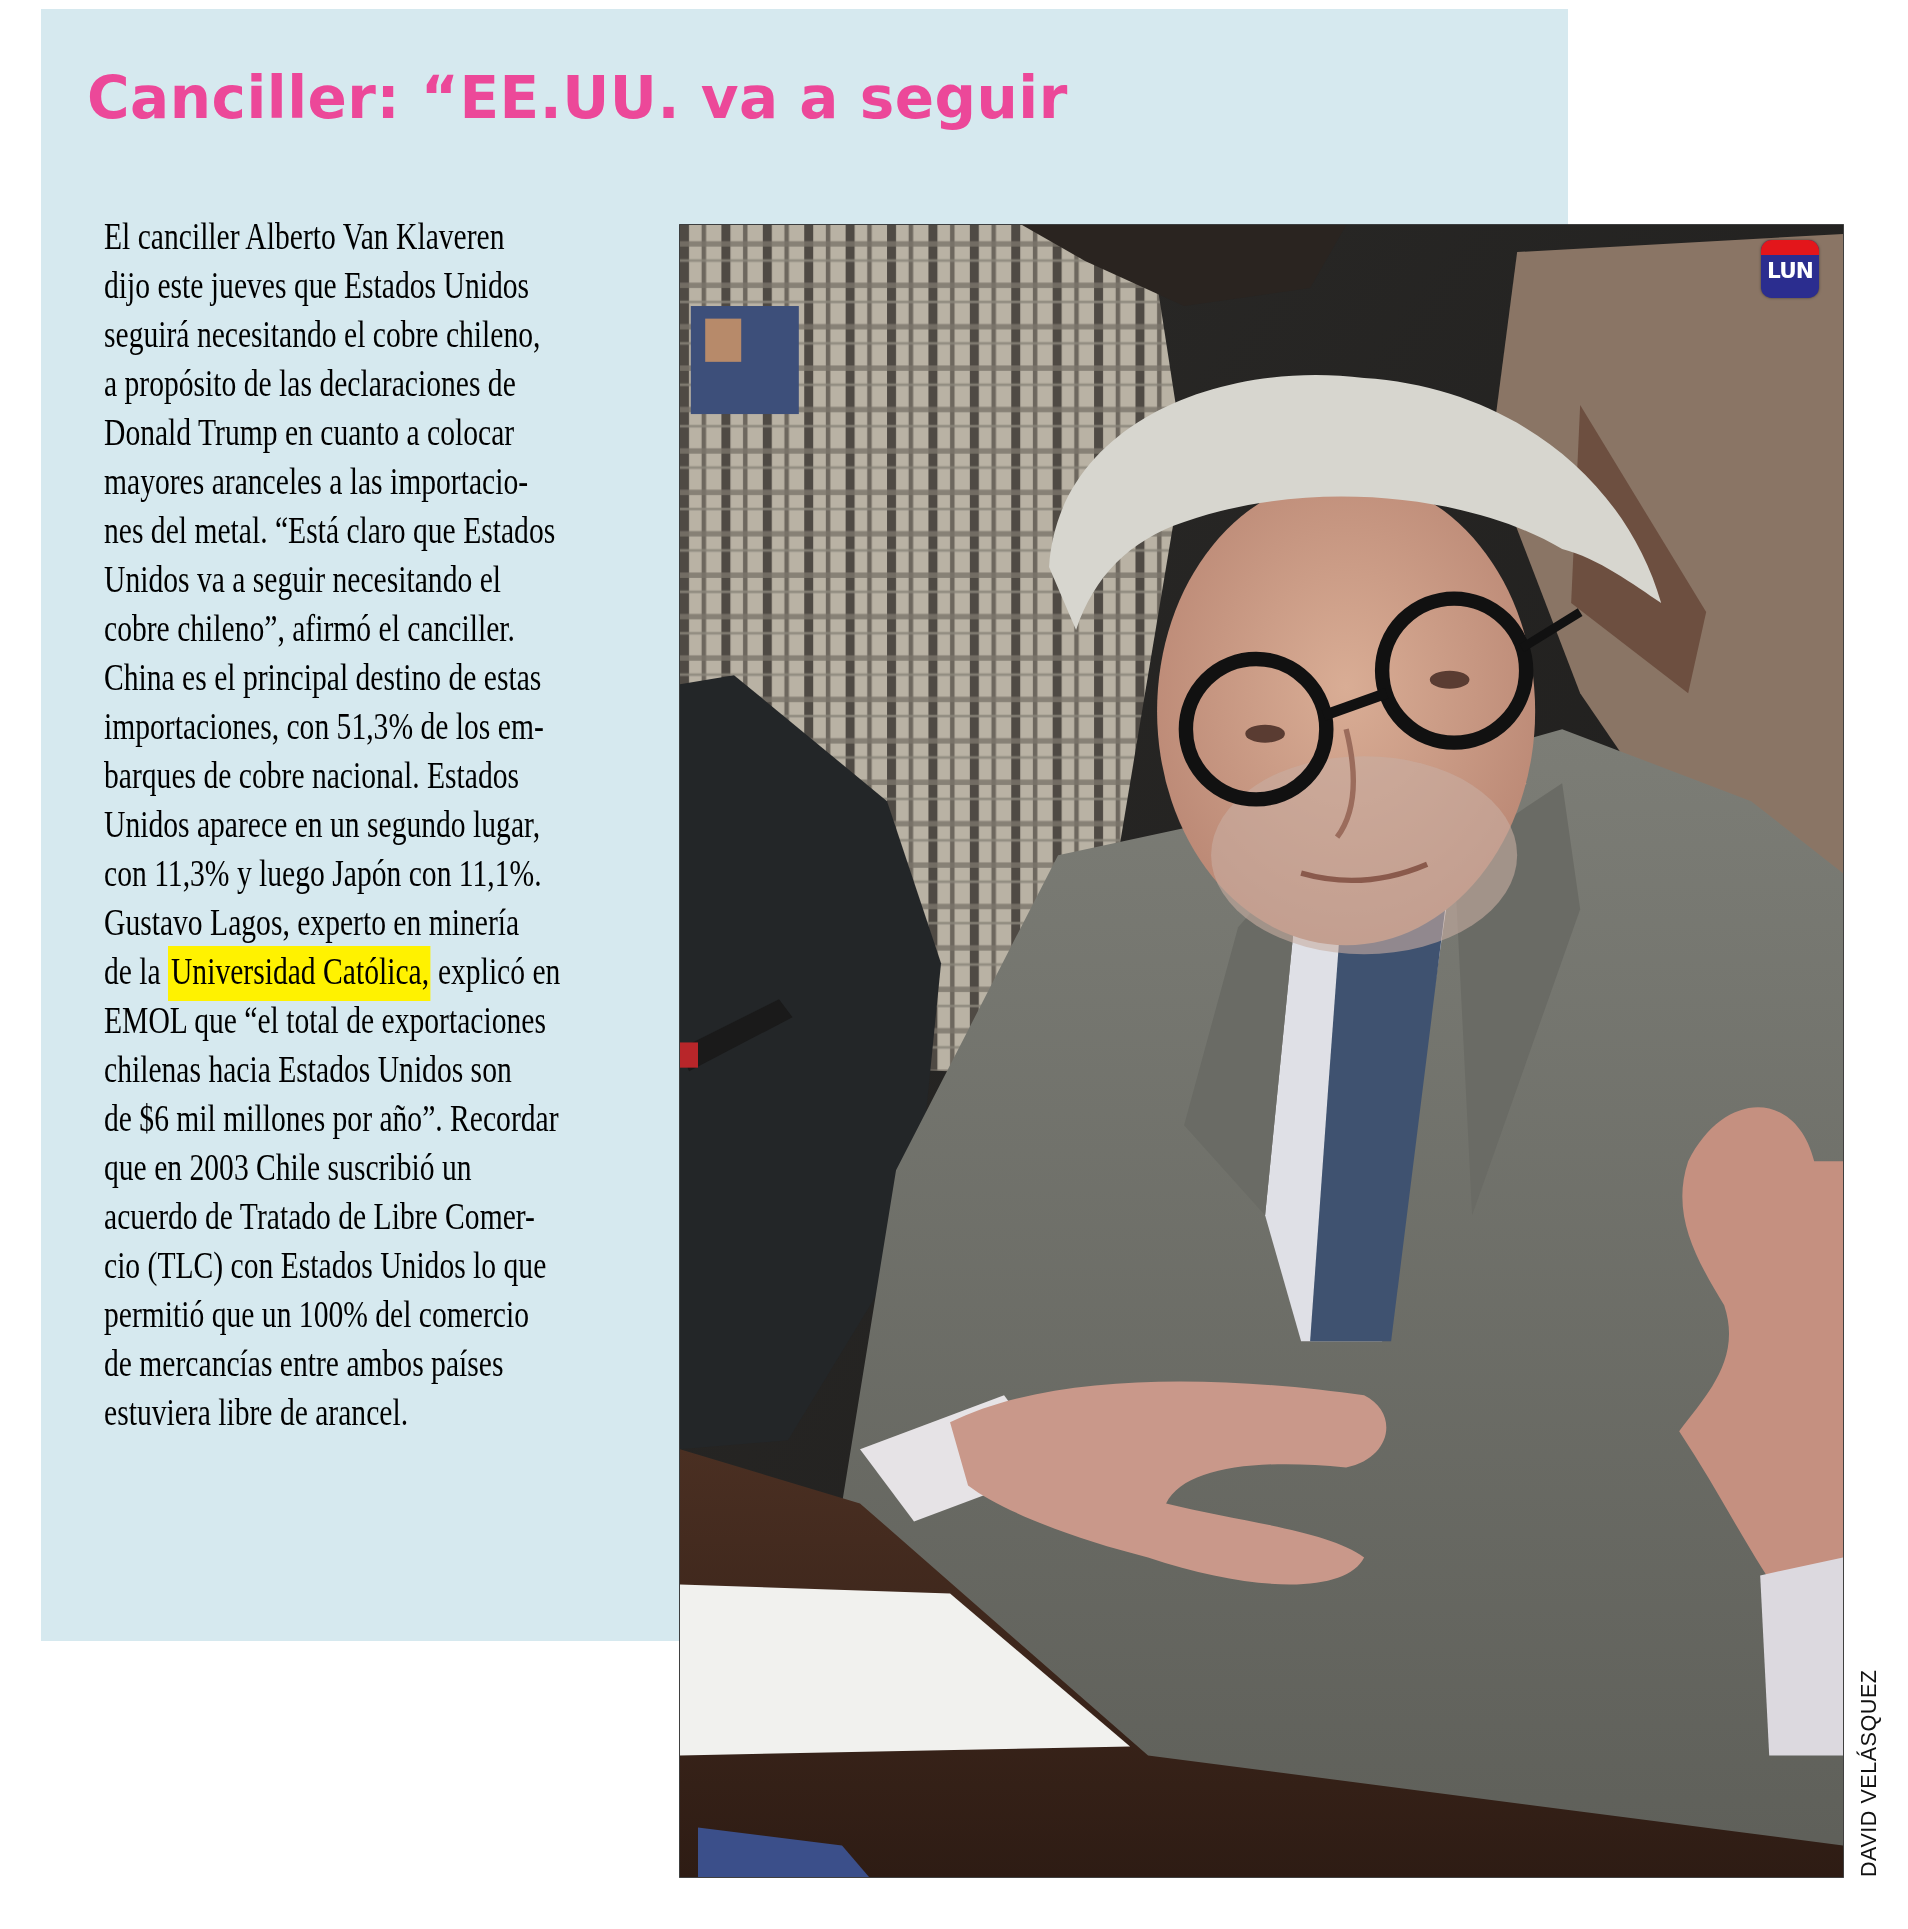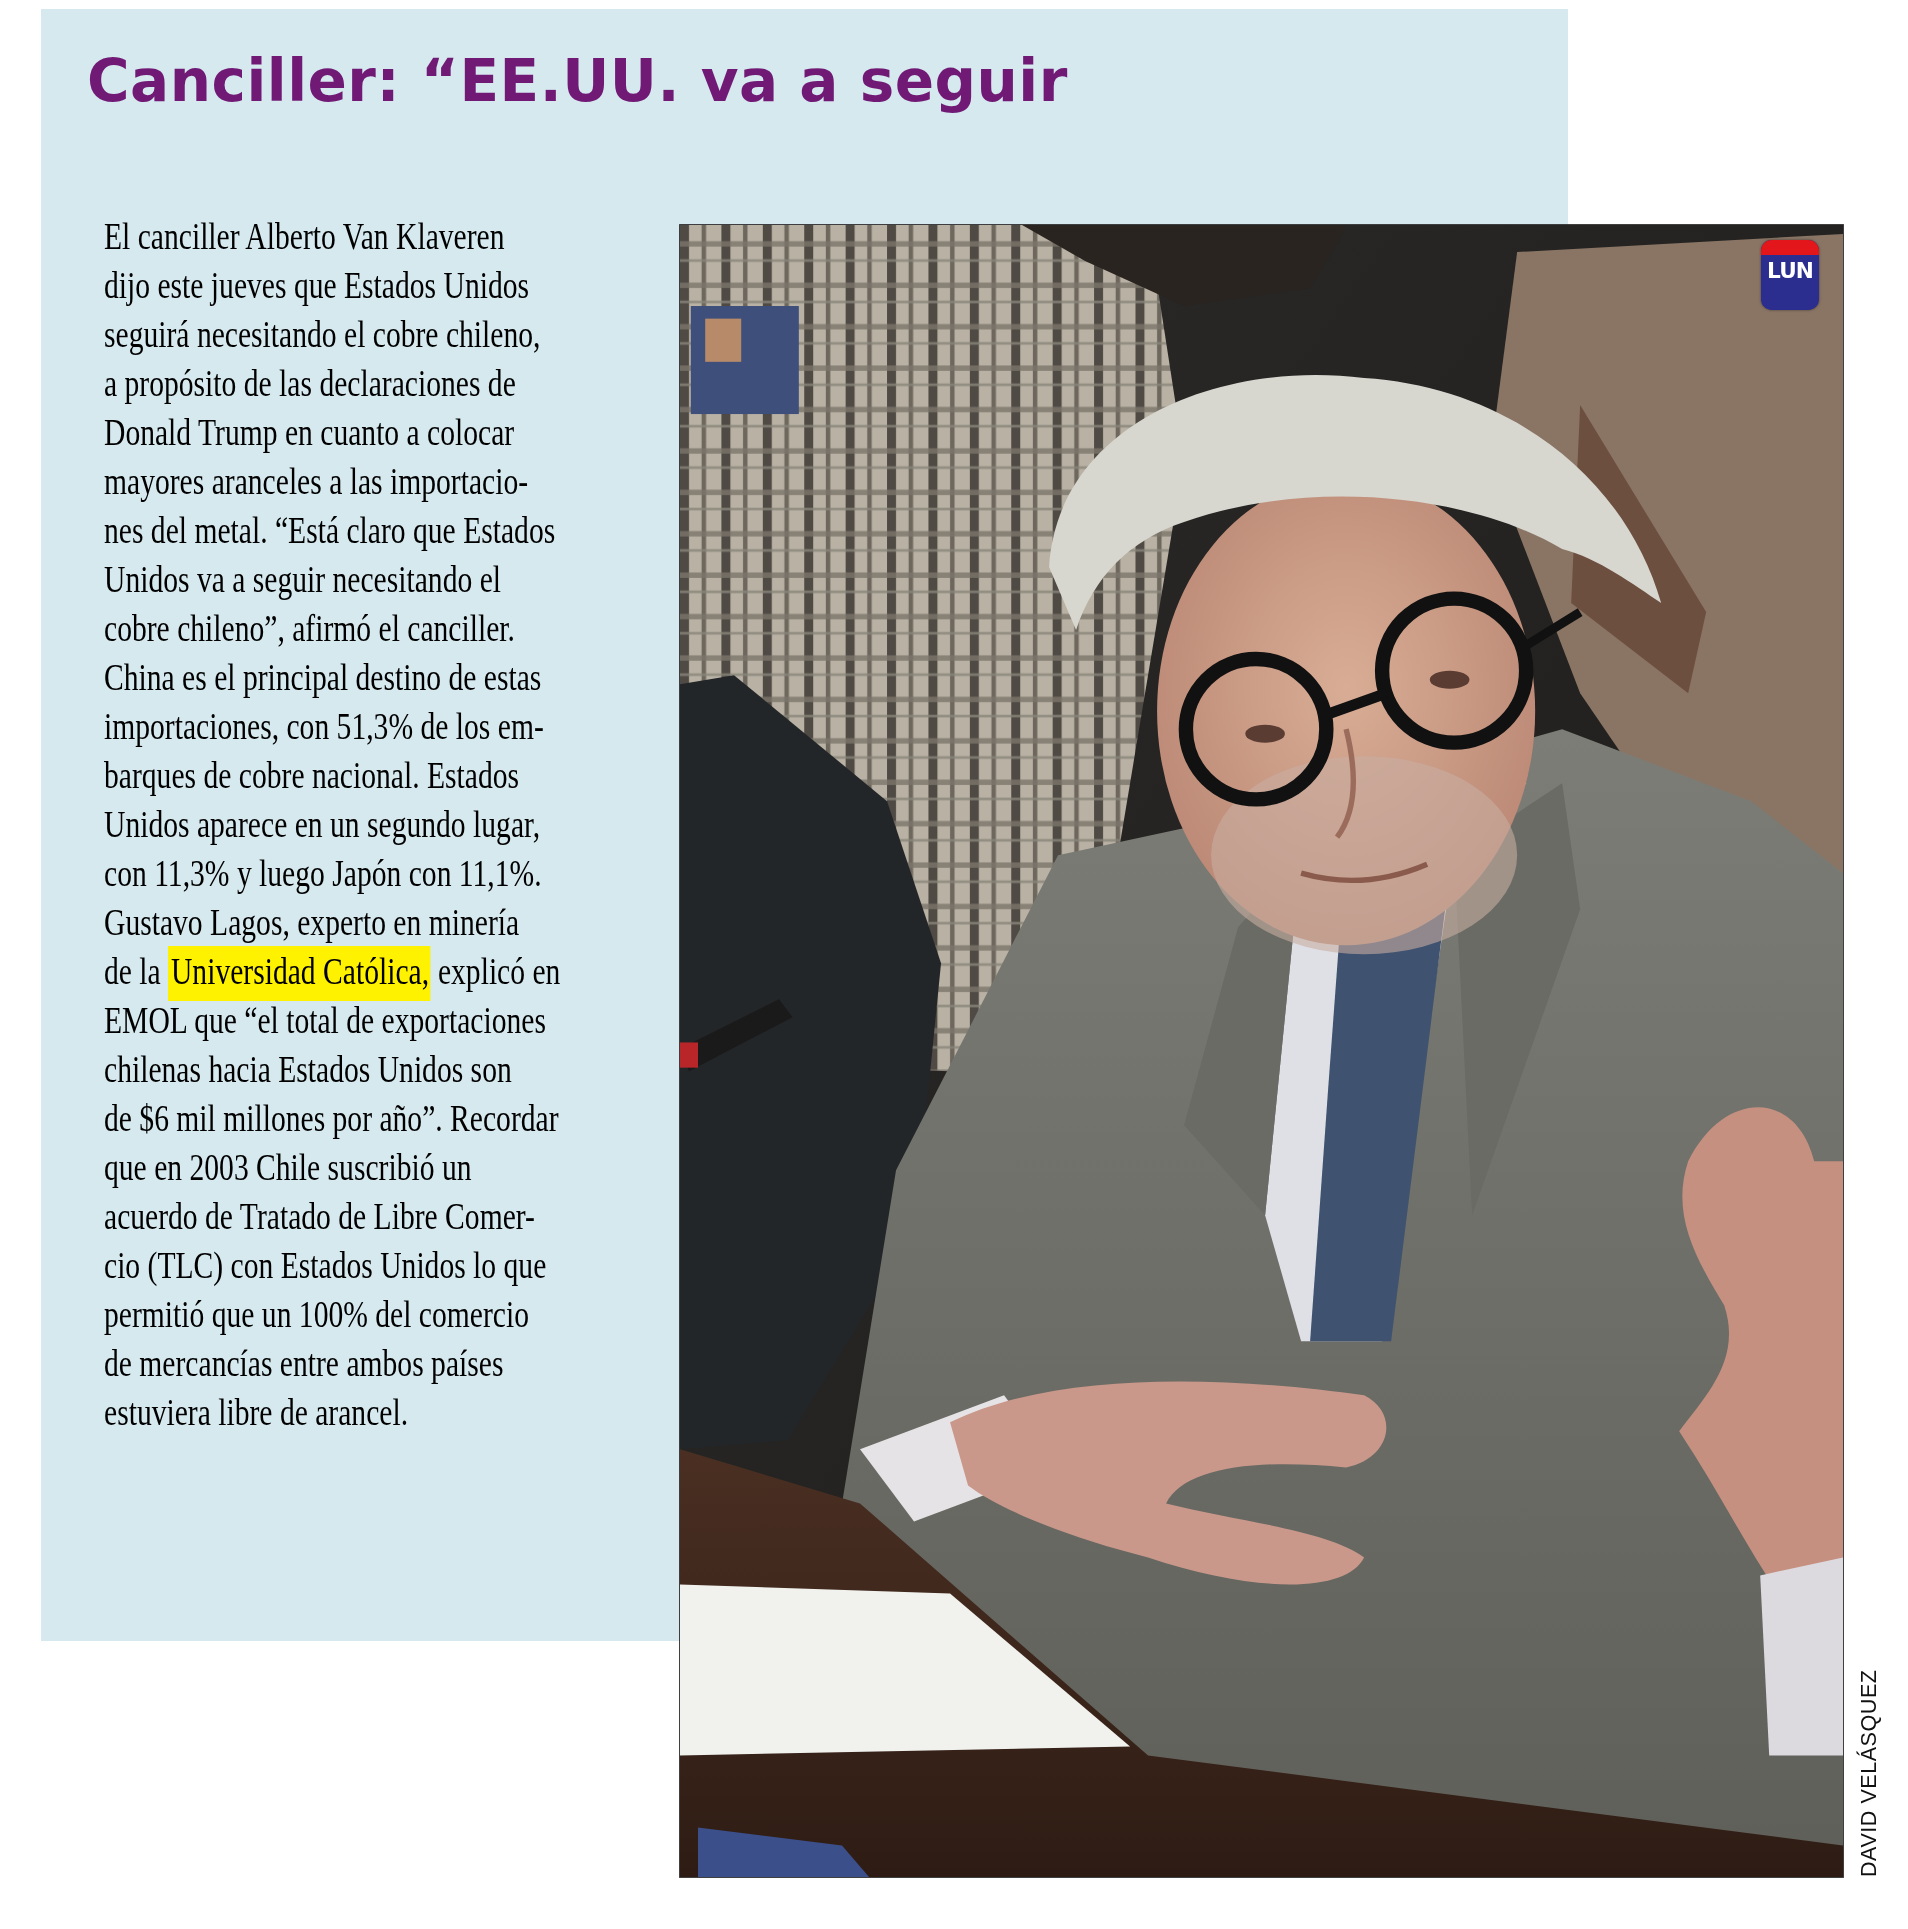--- a/index.html
+++ b/index.html
@@ -4,23 +4,23 @@
 <style>
   html, body { margin: 0; padding: 0; background: #ffffff; }
   body { width: 1908px; height: 1930px; position: relative; overflow: hidden; }
 
   .panel {
     position: absolute; left: 41px; top: 9px; width: 1527px; height: 1632px;
     background: #d6e9ef;
   }
 
   .headline {
-    position: absolute; left: 87px; top: 47px; width: 990px;
+    position: absolute; left: 87px; top: 64px; width: 990px;
     font-family: "DejaVu Sans", sans-serif; font-weight: bold;
-    font-size: 58px; line-height: 69px; color: #701a75;
+    font-size: 58px; line-height: 69px; color: #ec4899;
     letter-spacing: 0.5px;
     transform-origin: 0 0; transform: scaleX(1.0);
     white-space: nowrap;
   }
   .headline .hl-line { display: block; }
 
   .body-text {
     position: absolute; left: 104px; top: 212px; width: 576px;
     font-family: Liberation Serif, serif; font-size: 37px;
     line-height: 49px; color: #000000;
@@ -32,21 +32,21 @@
   .highlight { background: #fff200; padding: 5.4px 1.8px 9px 3.6px; }
 
   .photo {
     position: absolute; left: 680px; top: 225px; width: 1163px; height: 1652px;
     overflow: hidden; background: #3a3530;
     box-shadow: 0 0 0 0.9px #2c2c2c;
   }
   .photo svg { display: block; width: 100%; height: 100%; }
 
   .logo {
-    position: absolute; left: 1761px; top: 240px; width: 58px; height: 70px;
+    position: absolute; left: 1761px; top: 240px; width: 58px; height: 58px;
     border-radius: 10.8px; overflow: hidden; background: #2b2d8f;
     box-shadow: 0 0 2.7px rgba(0,0,0,0.5);
   }
   .logo .band { position: absolute; left: 0; top: 0; width: 100%; height: 15.3px; background: #e3161b; }
   .logo .txt {
     position: absolute; left: 0; top: 17px; width: 100%; text-align: center;
     font-family: "DejaVu Sans", sans-serif; font-weight: bold; font-size: 21.6px;
     color: #ffffff; letter-spacing: -0.9px; line-height: 27px;
   }
 

